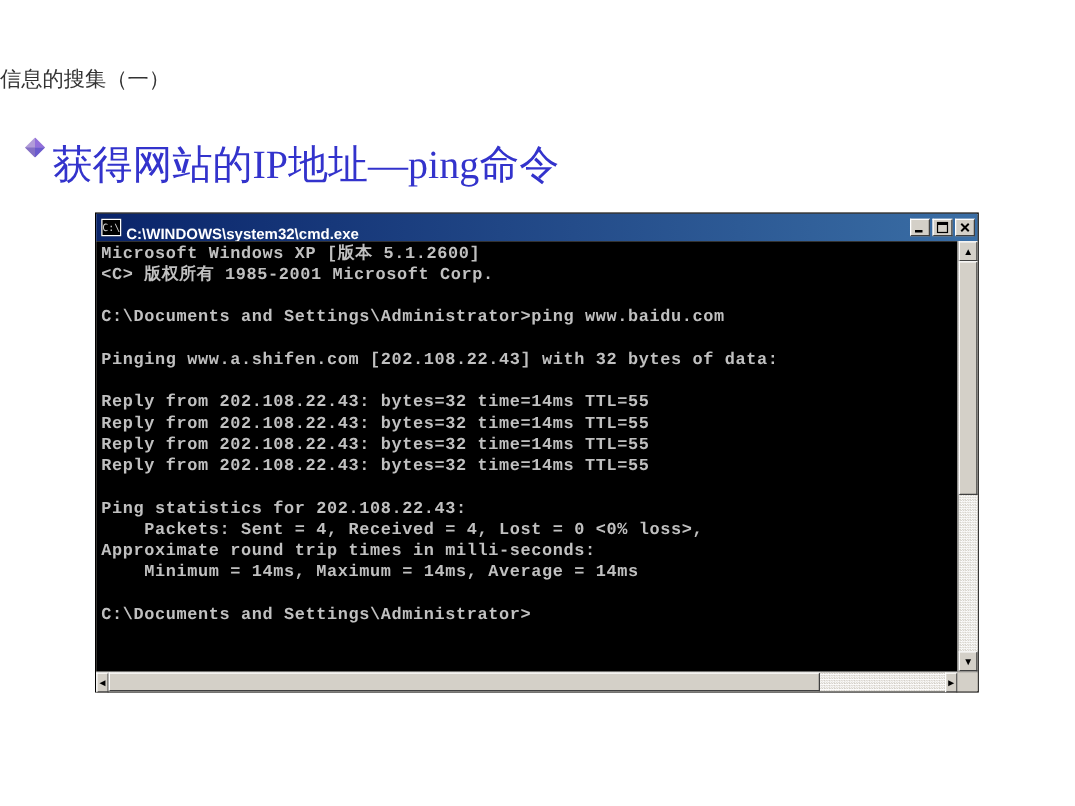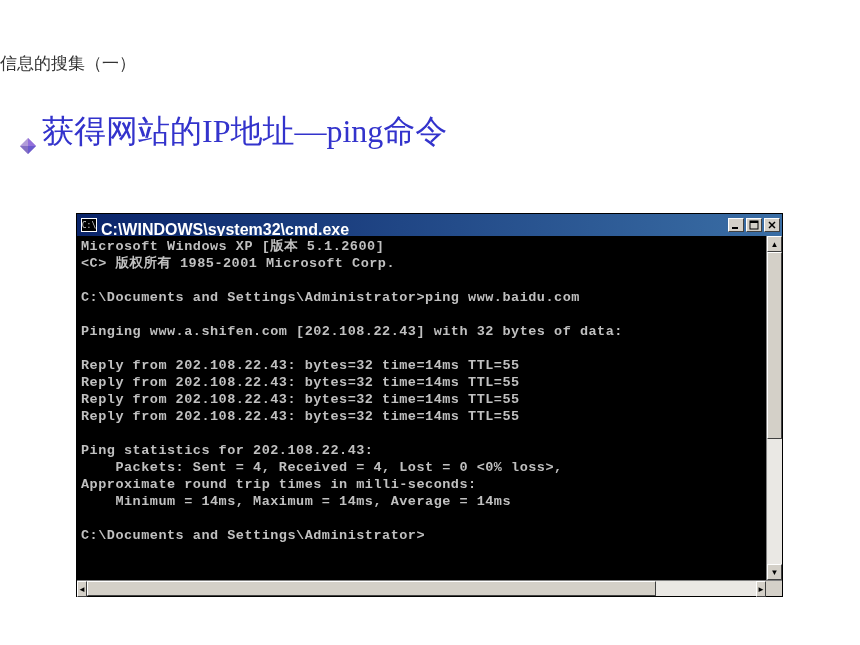--- a/index.html
+++ b/index.html
@@ -16,23 +16,23 @@
     }
     .slide-title {
       text-align: left;
       font-size: 17px;
       color: #333;
       padding-top: 52px;
       padding-bottom: 35px;
     }
     .heading-row {
       display: flex;
-      align-items: flex-end;
+      align-items: flex-start;
       padding-left: 20px;
-      margin-bottom: 59px;
+      margin-bottom: 16px;
     }
     .diamond-bullet {
       width: 16px;
       height: 16px;
       display: inline-block;
       margin-right: 6px;
       position: relative;
     }
     .diamond-bullet svg {
       width: 16px;
@@ -67,21 +67,21 @@
       margin-right: 4px;
       display: flex;
       align-items: center;
       justify-content: center;
       font-size: 8px;
       color: #ccc;
       font-family: monospace;
     }
     .titlebar-text {
       color: #fff;
-      font-size: 16px;
+      font-size: 12px;
       font-family: "Tahoma", "MS Sans Serif", sans-serif;
       font-weight: bold;
       flex: 1;
       margin-top: 10px;
     }
     .titlebar-buttons {
       display: flex;
       gap: 2px;
     }
     .titlebar-btn {

